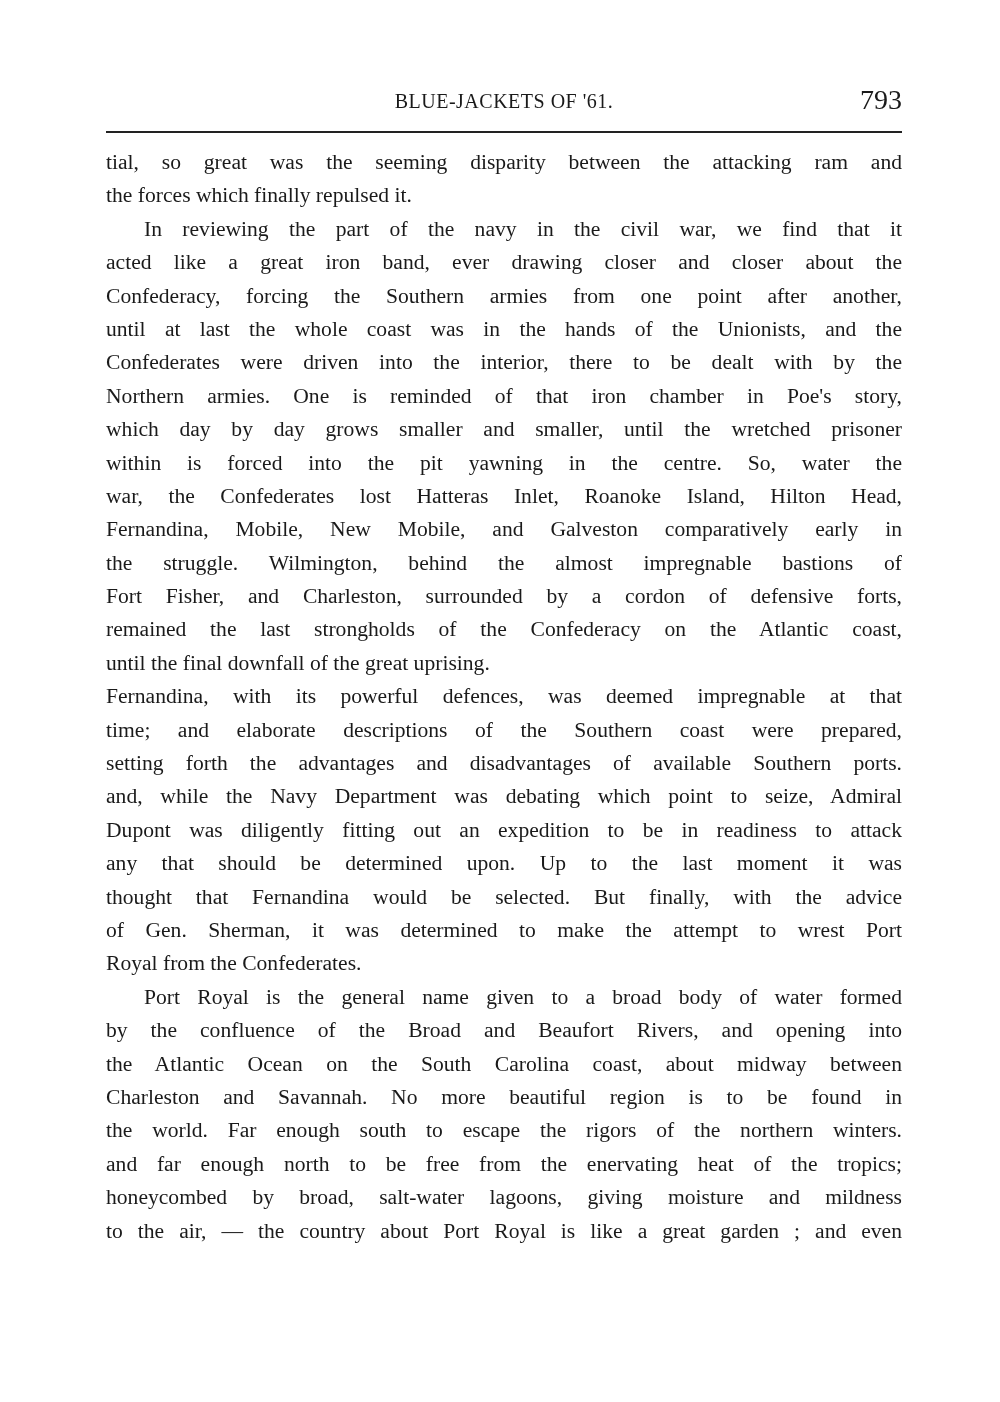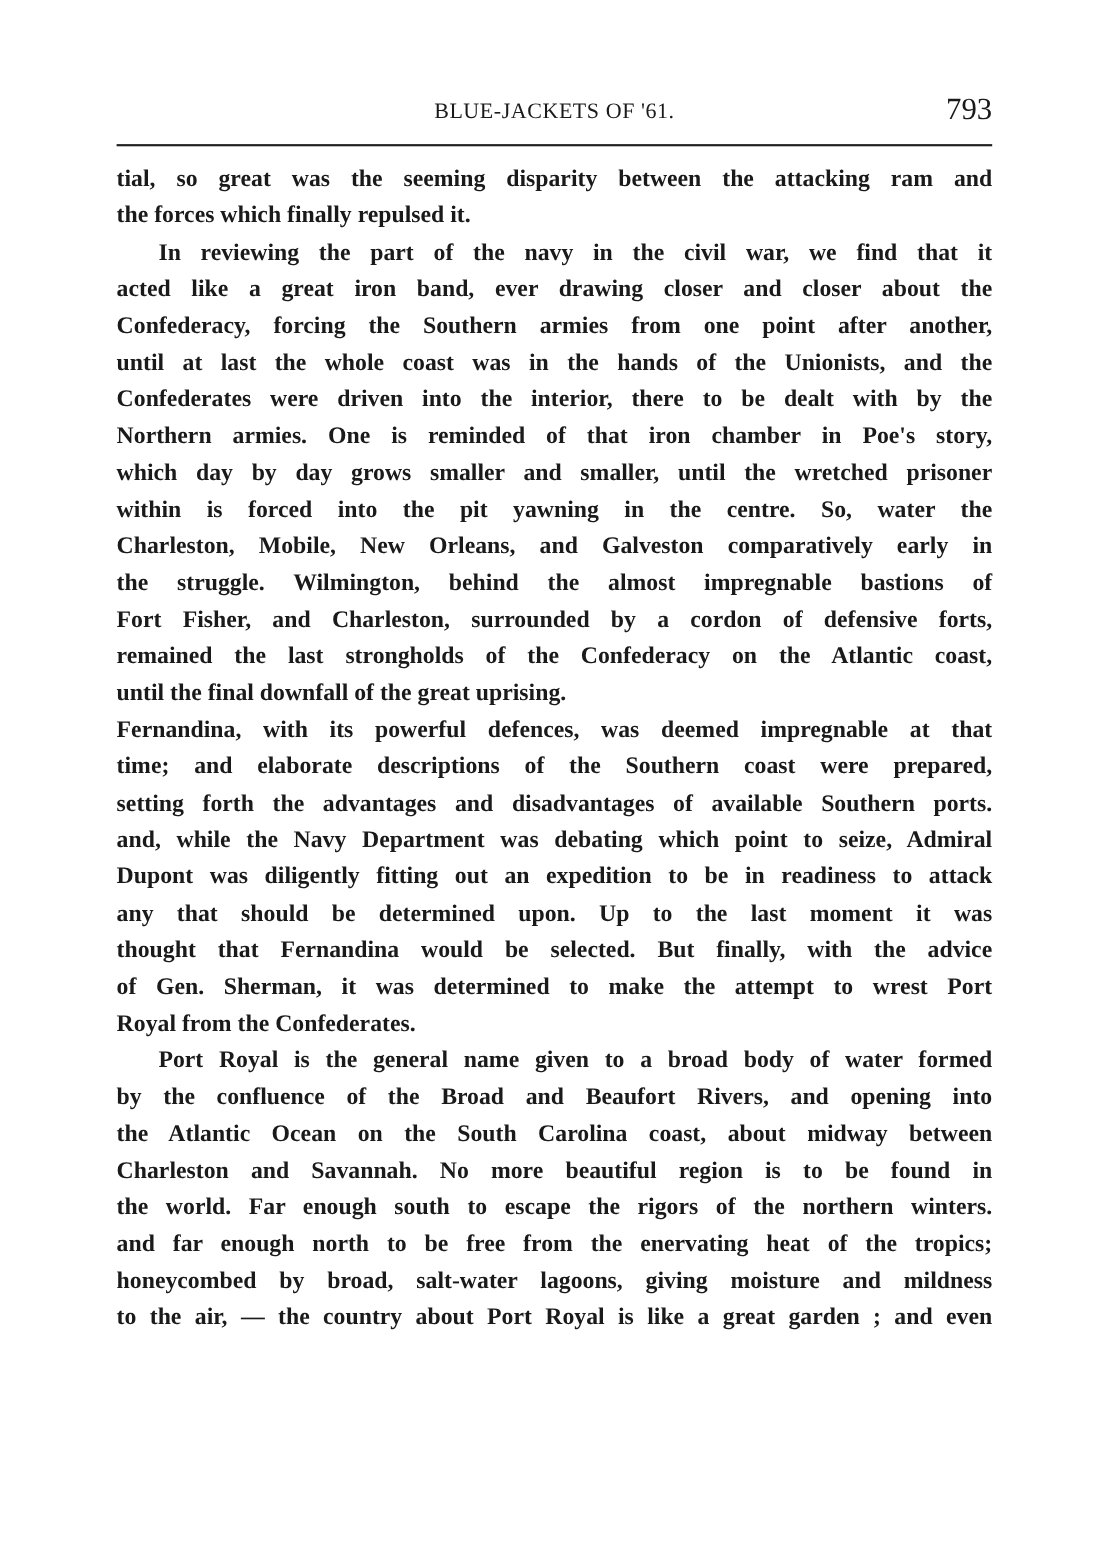--- a/index.html
+++ b/index.html
@@ -2,21 +2,21 @@
 <html><head>
 <meta charset="utf-8">
 <style>
   html, body { margin: 0; padding: 0; background: #ffffff; }
   body { width: 1000px; height: 1402px; position: relative; overflow: hidden; color: #1a1a1a; }
   .page { position: absolute; left: 0; top: 0; width: 1000px; height: 1402px; font-family: "Liberation Serif", "DejaVu Serif", serif; }
   .running-head { position: absolute; top: 84px; left: 106px; width: 796px; height: 34px; }
   .running-title { position: absolute; left: 0; right: 0; text-align: center; font-size: 20px; letter-spacing: 0.5px; top: 6px; }
   .page-number { position: absolute; right: 0; top: 0; font-size: 28px; text-align: center; }
   .rule { position: absolute; top: 131px; left: 106px; width: 796px; height: 2px; background: #222; }
-  .body-text { position: absolute; top: 146px; left: 106px; width: 796px; font-size: 21.6px; line-height: 33.4px; font-weight: bold; }
+  .body-text { position: absolute; top: 146px; left: 106px; width: 796px; font-size: 21.6px; line-height: 33.4px; }
   .line { display: block; text-align: justify; text-align-last: justify; white-space: nowrap; height: 33.4px; }
   .line.last { text-align-last: left; }
   .line.indent { padding-left: 38px; }
 </style>
 </head>
 <body>
 
 <div class="page">
   <div class="running-head">
     <div class="running-title">BLUE-JACKETS OF '61.</div>
@@ -27,21 +27,22 @@
       <span class="line">tial, so great was the seeming disparity between the attacking ram and</span>
       <span class="line last">the forces which finally repulsed it.</span>
       <span class="line indent">In reviewing the part of the navy in the civil war, we find that it</span>
       <span class="line">acted like a great iron band, ever drawing closer and closer about the</span>
       <span class="line">Confederacy, forcing the Southern armies from one point after another,</span>
       <span class="line">until at last the whole coast was in the hands of the Unionists, and the</span>
       <span class="line">Confederates were driven into the interior, there to be dealt with by the</span>
       <span class="line">Northern armies. One is reminded of that iron chamber in Poe's story,</span>
       <span class="line">which day by day grows smaller and smaller, until the wretched prisoner</span>
       <span class="line">within is forced into the pit yawning in the centre. So, water the</span>
-      <span class="line">Charleston, Mobile, New Orleans, and Galveston comparatively early in</span>
+      <span class="line">war, the Confederates lost Hatteras Inlet, Roanoke Island, Hilton Head,</span>
+      <span class="line">Fernandina, Mobile, New Mobile, and Galveston comparatively early in</span>
       <span class="line">the struggle. Wilmington, behind the almost impregnable bastions of</span>
       <span class="line">Fort Fisher, and Charleston, surrounded by a cordon of defensive forts,</span>
       <span class="line">remained the last strongholds of the Confederacy on the Atlantic coast,</span>
       <span class="line last">until the final downfall of the great uprising.</span>
       <span class="line">Fernandina, with its powerful defences, was deemed impregnable at that</span>
       <span class="line">time; and elaborate descriptions of the Southern coast were prepared,</span>
       <span class="line">setting forth the advantages and disadvantages of available Southern ports.</span>
       <span class="line">and, while the Navy Department was debating which point to seize, Admiral</span>
       <span class="line">Dupont was diligently fitting out an expedition to be in readiness to attack</span>
       <span class="line">any that should be determined upon. Up to the last moment it was</span>

